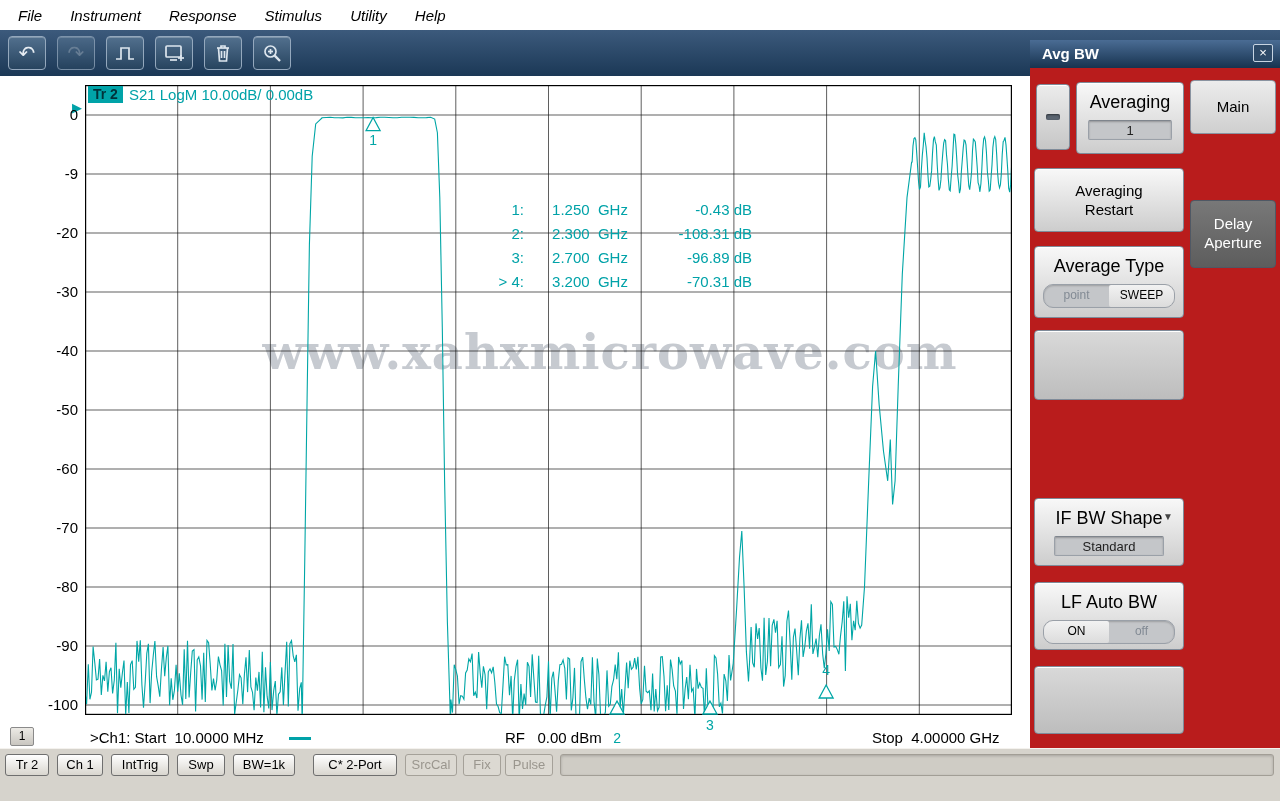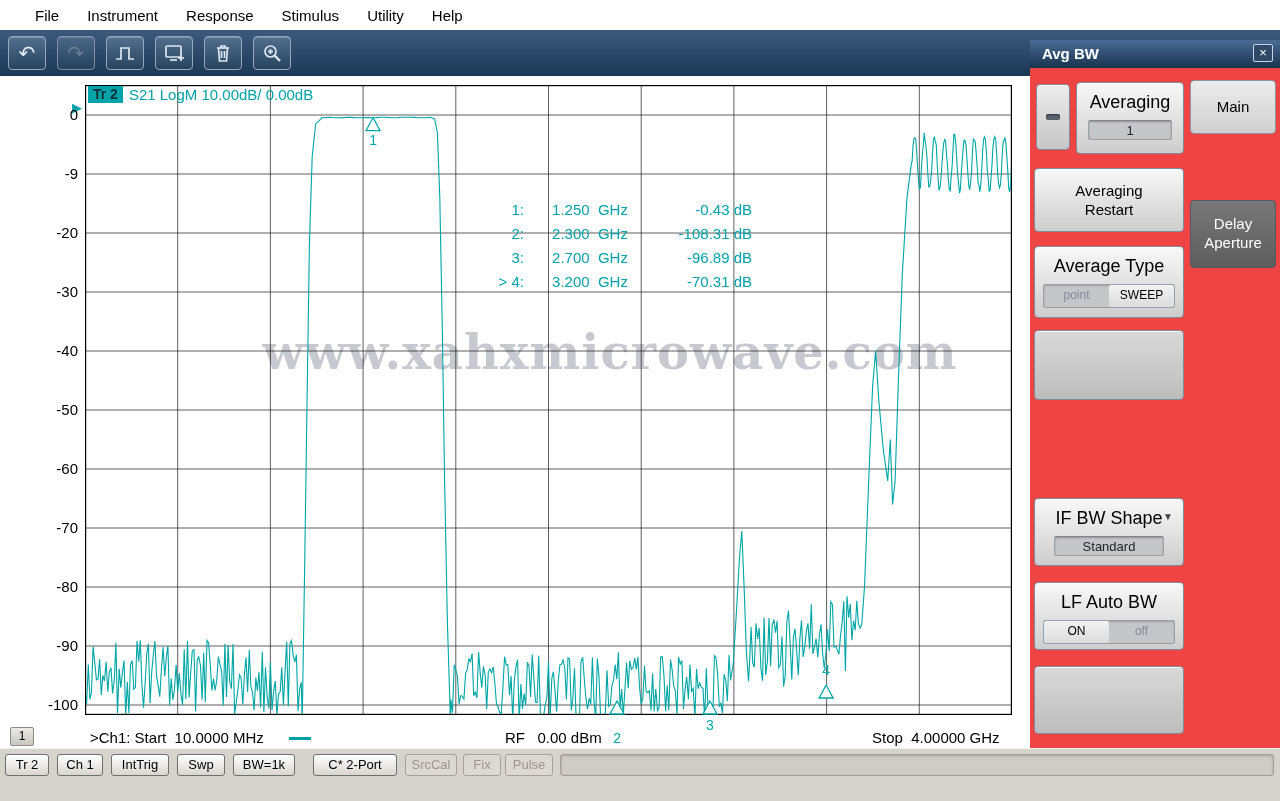--- a/index.html
+++ b/index.html
@@ -1,20 +1,20 @@
 <!DOCTYPE html>
 <html><head>
 <meta charset="utf-8">
 <style>
   html,body{margin:0;padding:0;background:#9aa5b1;}
   .screen{position:relative;width:1280px;height:801px;overflow:hidden;
           font-family:"Liberation Sans",sans-serif;background:#d6d3cc;}
   
   .menubar{position:absolute;left:0;top:0;width:1280px;height:30px;background:#ffffff;
-           display:flex;align-items:center;padding-left:21px;box-sizing:border-box;}
+           display:flex;align-items:center;padding-left:4px;box-sizing:border-box;font-style:italic;}
   .menubar span{padding:0 14px;font-size:15px;color:#000;cursor:default;}
   
   .toolbar{position:absolute;left:0;top:30px;width:1280px;height:46px;
            background:linear-gradient(#3c5a7c,#1b3856);}
   .tbtn{position:absolute;top:6px;width:38px;height:34px;border:1px solid #94a8bd;border-radius:4px;
         background:linear-gradient(#52708e,#27445f);box-shadow:inset 0 1px 0 rgba(255,255,255,.25);
         display:flex;align-items:center;justify-content:center;cursor:pointer;box-sizing:border-box;}
   .tbtn.disabled{opacity:.75;}
   .tglyph{font-size:20px;line-height:20px;color:#e7edf3;}
   .tglyph.dim{color:#7b8fa3;}
@@ -34,36 +34,36 @@
   .readout .row{display:flex;height:24px;align-items:center;color:#00a2a8;font-size:15px;}
   .readout .c1{width:72px;text-align:right;white-space:pre;}
   .readout .c2{width:132px;text-align:center;white-space:pre;}
   .readout .c3{width:96px;text-align:right;white-space:pre;}
   .gfooter span{position:absolute;font-size:15px;color:#000;white-space:pre;z-index:3;}
   .traceline{position:absolute;left:289px;top:737px;width:22px;height:3px;background:#00a2a8;z-index:3;}
   .mbadge{position:absolute;left:10px;top:727px;width:22px;height:17px;z-index:3;
           background:linear-gradient(#eceae5,#c9c6c0);border:1px solid #8a8a8a;border-radius:2px;
           font-size:12px;text-align:center;line-height:17px;}
   
-  .panel{position:absolute;left:1030px;top:40px;width:250px;height:708px;background:#ef4444;z-index:4;}
+  .panel{position:absolute;left:1030px;top:40px;width:250px;height:708px;background:#b91c1c;z-index:4;}
   .ptitle{position:absolute;left:0;top:0;width:250px;height:28px;
           background:linear-gradient(#4a6c94,#17334f);}
   .ptitle .txt{position:absolute;left:12px;top:5px;color:#fff;font-size:15px;font-weight:bold;}
   .pclose{position:absolute;right:7px;top:4px;width:20px;height:18px;background:#2e4a68;
           border:1px solid #c7d4e2;border-radius:2px;color:#fff;font-size:13px;line-height:16px;
           text-align:center;cursor:pointer;box-sizing:border-box;}
   .pbtn{position:absolute;left:4px;width:150px;border:1px solid #7f8b99;border-radius:4px;
         background:linear-gradient(#f8f8f8,#cdcdcd);box-shadow:inset 0 1px 0 #fff;
         box-sizing:border-box;cursor:pointer;}
   .pbtn.blank{background:linear-gradient(#d9d9d9,#bdbdbd);}
   .plabel{text-align:center;font-size:18px;color:#000;margin-top:10px;line-height:18px;}
   .pval{background:#c4c6c9;border:1px solid #9aa0a8;border-top-color:#7f858d;border-radius:2px;
         box-shadow:inset 0 1px 2px rgba(0,0,0,.25);color:#222;font-size:13px;height:20px;
         line-height:20px;text-align:center;margin:9px auto 0;box-sizing:border-box;}
-  .pseg{display:flex;background:#c4c6c9;border:1px solid #9aa0a8;border-radius:2px;height:22px;
+  .pseg{display:flex;background:#c4c6c9;border:1px solid #9aa0a8;border-radius:10px;height:22px;
         margin:9px 8px 0;box-shadow:inset 0 1px 2px rgba(0,0,0,.2);overflow:hidden;}
   .pseg span{flex:1;font-size:12px;line-height:20px;text-align:center;color:#828a94;}
   .pseg span.sel{background:linear-gradient(#f2f2f2,#dcdcdc);color:#000;border-radius:2px;}
   .dropdown{position:absolute;right:10px;top:12px;font-size:10px;color:#444;}
   .ptab{position:absolute;left:160px;width:86px;border-radius:4px;border:1px solid #4f5864;
         text-align:center;font-size:15px;cursor:pointer;box-sizing:border-box;
         display:flex;align-items:center;justify-content:center;line-height:1.25;}
   .ptab.active{background:linear-gradient(#ececec,#cfcfcf);color:#000;border-color:#8a93a0;}
   .ptab.dark{background:linear-gradient(#787878,#5d5d5d);color:#fff;}
   .ptoggle{position:absolute;left:6px;top:44px;width:34px;height:66px;border:1px solid #7f8b99;

